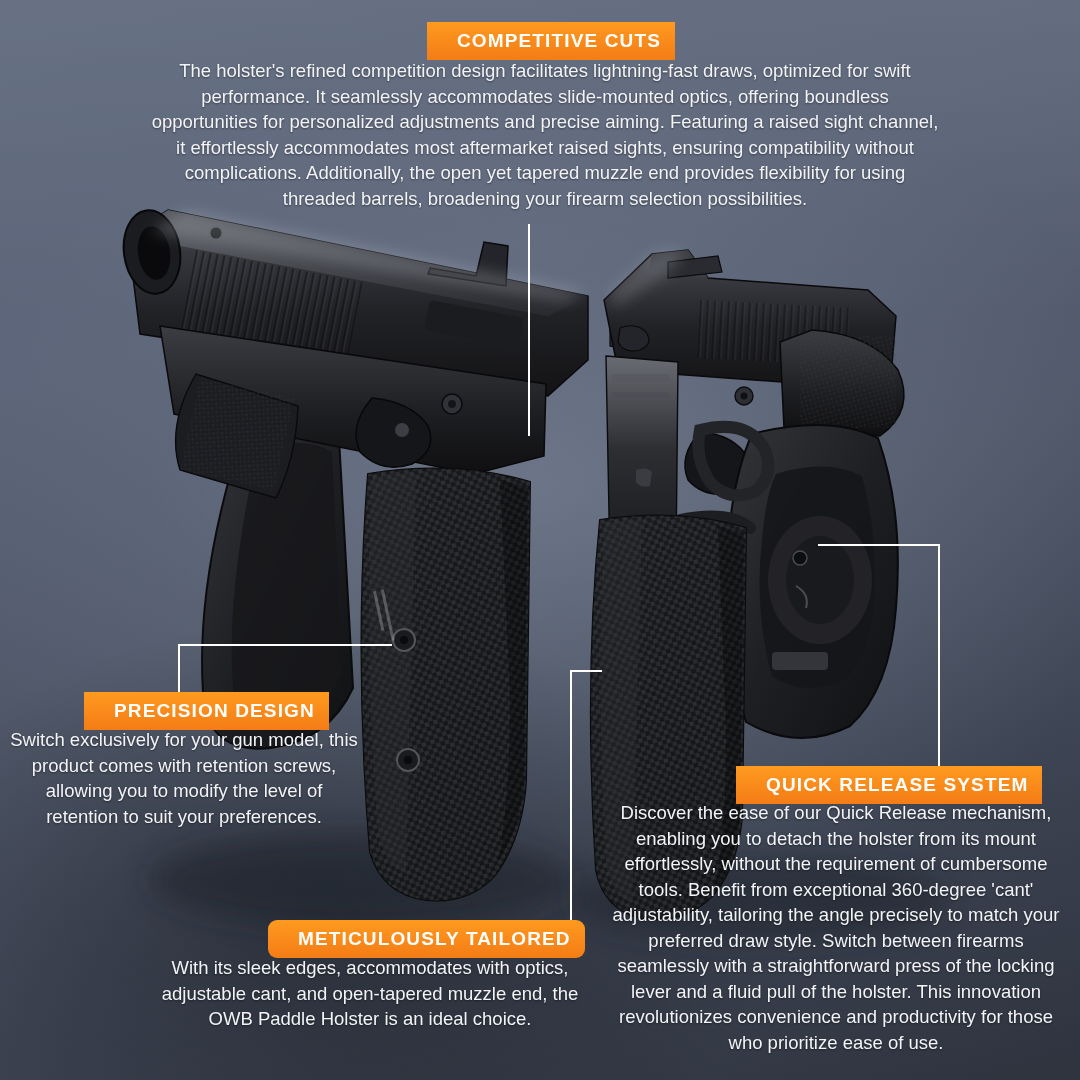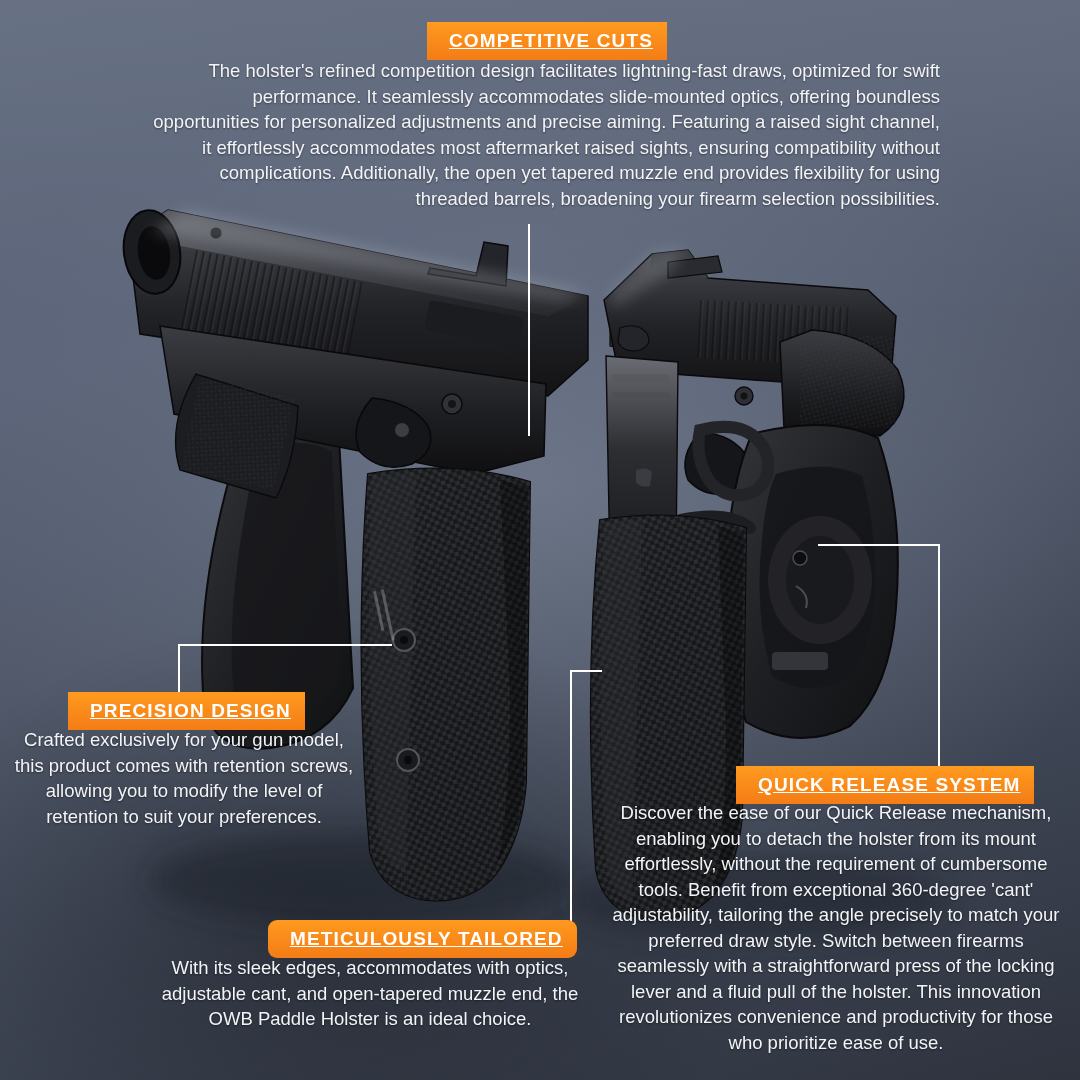--- a/index.html
+++ b/index.html
@@ -31,47 +31,46 @@
 
   
   .chip {
     position: absolute;
     background: linear-gradient(180deg, #ff9a1f 0%, #f47c16 100%);
     color: #ffffff;
     font-weight: bold;
     letter-spacing: 0.06em;
     font-size: 19px;
     line-height: 1;
-    padding: 9px 14px 10px 22px;
+    padding: 9px 14px 10px 30px;
     white-space: nowrap;
     text-transform: uppercase;
-    text-decoration: underline;
   }
 
   
   .body-text {
     position: absolute;
     color: #f2f4f7;
     font-size: 18.5px;
     line-height: 1.38;
     text-shadow: 0 1px 2px rgba(0,0,0,0.45);
   }
   .center { text-align: center; }
   .strongpart { font-weight: normal; margin-top: 44px; }
 
   
   .line { position: absolute; background: #ffffff; }
   .h { height: 2px; }
   .v { width: 2px; }
 
   
   #chip-cuts      { left: 427px; top: 22px; }
-  #txt-cuts       { left: 150px; top: 58px; width: 790px; text-align: right; }
-
-  #chip-precision { left: 68px;  top: 692px; }
+  #txt-cuts       { left: 150px; top: 58px; width: 790px; }
+
+  #chip-precision { left: 84px;  top: 692px; }
   #txt-precision  { left: 8px;   top: 727px; width: 352px; }
 
   #chip-meticulous{ left: 268px; top: 920px; border-radius: 9px; }
   #txt-meticulous { left: 160px; top: 955px; width: 420px; }
 
   #chip-quick     { left: 736px; top: 766px; }
   #txt-quick      { left: 610px; top: 800px; width: 452px; }
 </style>
 </head>
 <body>
@@ -251,21 +250,21 @@
 <div class="line v" style="left:570px; top:670px; height:258px;"></div>
 <div class="line h" style="left:570px; top:670px; width:32px;"></div>
 
 <div class="line h" style="left:818px; top:544px; width:122px;"></div>
 <div class="line v" style="left:938px; top:544px; height:230px;"></div>
 
 <div class="chip" id="chip-cuts">COMPETITIVE CUTS</div>
 <div class="body-text center" id="txt-cuts">The holster's refined competition design facilitates lightning-fast draws, optimized for swift performance. It seamlessly accommodates slide-mounted optics, offering boundless opportunities for personalized adjustments and precise aiming. Featuring a raised sight channel, it effortlessly accommodates most aftermarket raised sights, ensuring compatibility without complications. Additionally, the open yet tapered muzzle end provides flexibility for using threaded barrels, broadening your firearm selection possibilities.</div>
 
 <div class="chip" id="chip-precision">PRECISION DESIGN</div>
-<div class="body-text center" id="txt-precision">Crafted exclusively for your gun model, this product comes with retention screws, allowing you to modify the level of retention to suit your preferences.</div>
+<div class="body-text center" id="txt-precision">Switch exclusively for your gun model, this product comes with retention screws, allowing you to modify the level of retention to suit your preferences.</div>
 
 <div class="chip" id="chip-meticulous">METICULOUSLY TAILORED</div>
 <div class="body-text center" id="txt-meticulous">With its sleek edges, accommodates with optics, adjustable cant, and open-tapered muzzle end, the OWB Paddle Holster is an ideal choice.</div>
 
 <div class="chip" id="chip-quick">QUICK RELEASE SYSTEM</div>
 <div class="body-text center" id="txt-quick">
   <span>Discover the ease of our Quick Release mechanism, enabling you to detach the holster from its mount effortlessly, without the requirement of cumbersome tools. Benefit from exceptional 360-degree 'cant' adjustability, tailoring the angle precisely to match your preferred draw style. Switch between firearms seamlessly with a straightforward press of the locking lever and a fluid pull of the holster. </span><span class="strongpart">This innovation revolutionizes convenience and productivity for those who prioritize ease of use.</span>
 </div>
 
 </body></html>

